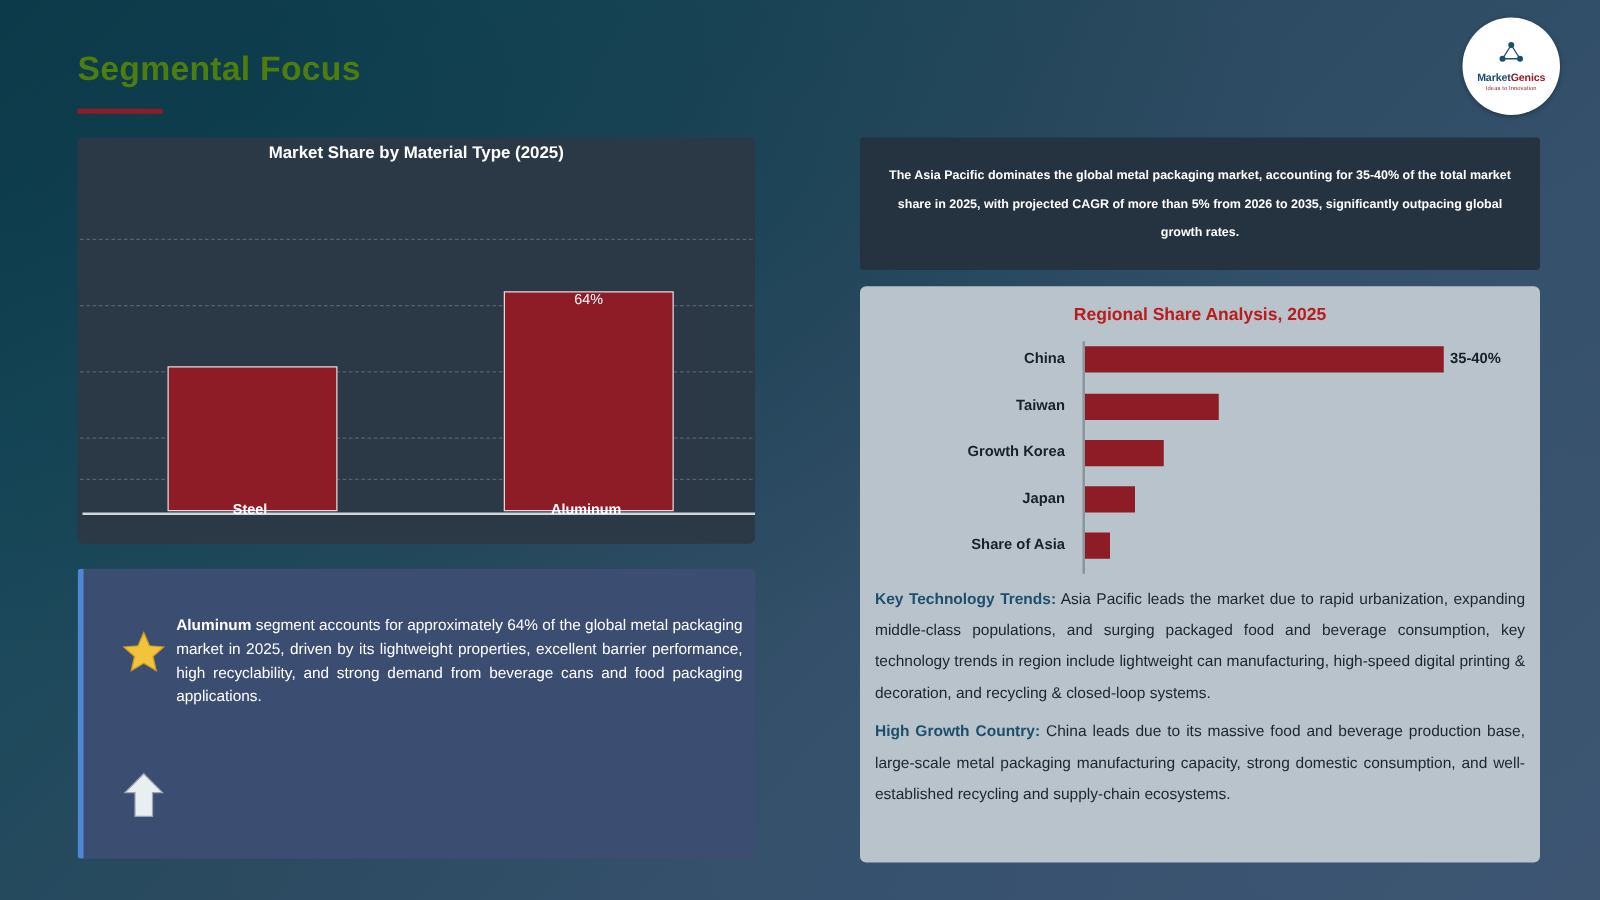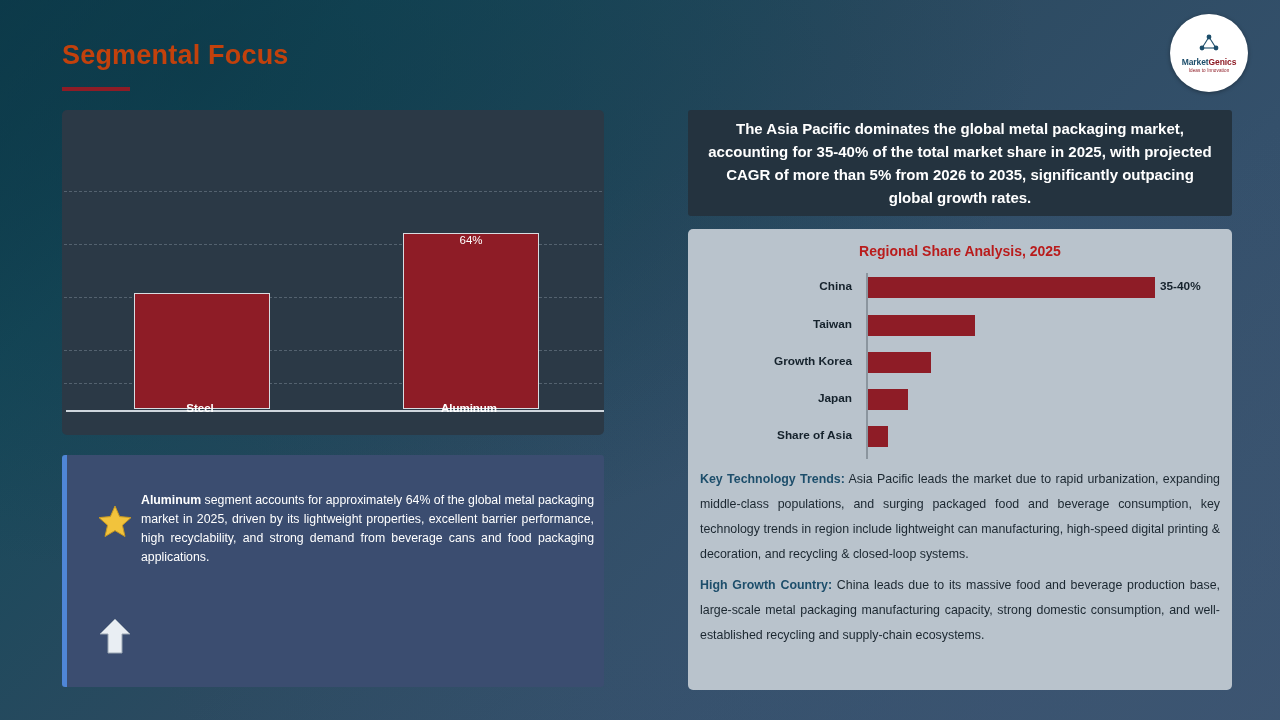--- a/index.html
+++ b/index.html
@@ -17,21 +17,21 @@
     position: absolute; inset: 0;
     background: radial-gradient(ellipse at 15% 10%, rgba(10,55,70,0.65) 0%, rgba(10,55,70,0) 55%),
                 radial-gradient(ellipse at 85% 95%, rgba(60,85,115,0.55) 0%, rgba(60,85,115,0) 60%);
     pointer-events: none;
   }
   .layer { position: relative; z-index: 2; width: 1280px; height: 720px; }
 
   
   .page-title {
     position: absolute; left: 62px; top: 40px;
-    color: #c2410c; font-size: 27px; font-weight: bold;
+    color: #4d7c0f; font-size: 27px; font-weight: bold;
     letter-spacing: 0.2px;
   }
   .title-rule {
     position: absolute; left: 62px; top: 87px;
     width: 68px; height: 4px; background: #8e1c26;
   }
 
   
   .logo-circle {
     position: absolute; right: 32px; top: 14px;
@@ -102,21 +102,21 @@
 
   
   .statement {
     position: absolute; left: 688px; top: 110px;
     width: 544px; height: 106px;
     background: #24333f; border-radius: 3px;
     display: flex; align-items: center; justify-content: center;
     padding: 8px 18px;
   }
   .statement-text {
-    color: #ffffff; font-size: 15px; font-weight: bold;
+    color: #ffffff; font-size: 10px; font-weight: bold;
     line-height: 23px; text-align: center;
   }
 
   
   .right-card {
     position: absolute; left: 688px; top: 229px;
     width: 544px; height: 461px;
     background: #b9c3cc; border-radius: 5px; padding: 10px 12px;
   }
   .right-title {
@@ -164,20 +164,21 @@
         <line x1="11" y1="3" x2="4" y2="14" stroke="#1d4e6b" stroke-width="1.1"></line>
         <line x1="11" y1="3" x2="18" y2="14" stroke="#1d4e6b" stroke-width="1.1"></line>
         <line x1="4" y1="14" x2="18" y2="14" stroke="#1d4e6b" stroke-width="1.1"></line>
       </svg>
     </span>
     <div class="logo-name"><span class="mg-blue">Market</span><span>Genics</span></div>
     <div class="logo-tag">Ideas to Innovation</div>
   </div>
 
   <div class="chart-card">
+    <div class="chart-title">Market Share by Material Type (2025)</div>
 
     <div class="plot">
       <div class="gridline" style="top:37px;"></div>
       <div class="gridline" style="top:90px;"></div>
       <div class="gridline" style="top:143px;"></div>
       <div class="gridline" style="top:196px;"></div>
       <div class="gridline" style="top:229px;"></div>
 
       <div class="bar" style="left:70px; width:136px; height:116px;"></div>
       <div class="bar-label" style="left:70px; width:136px; top:141px;"></div>

